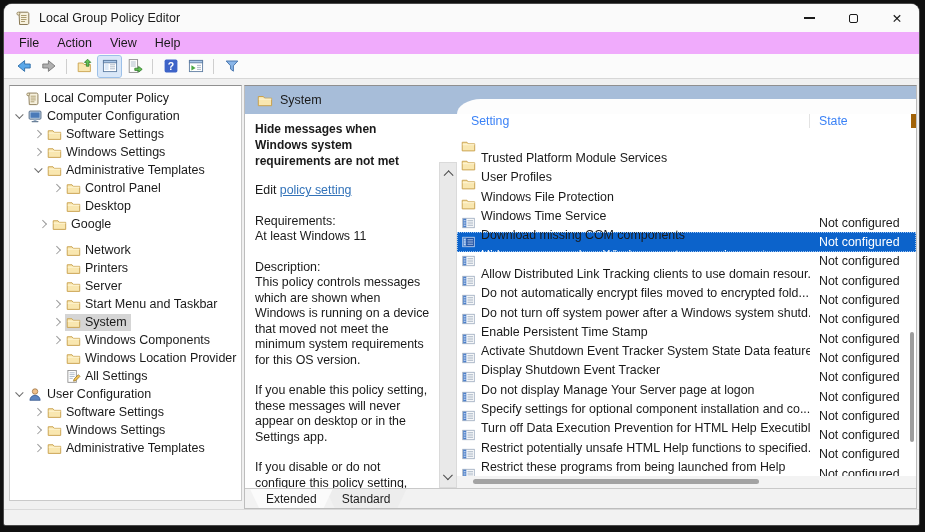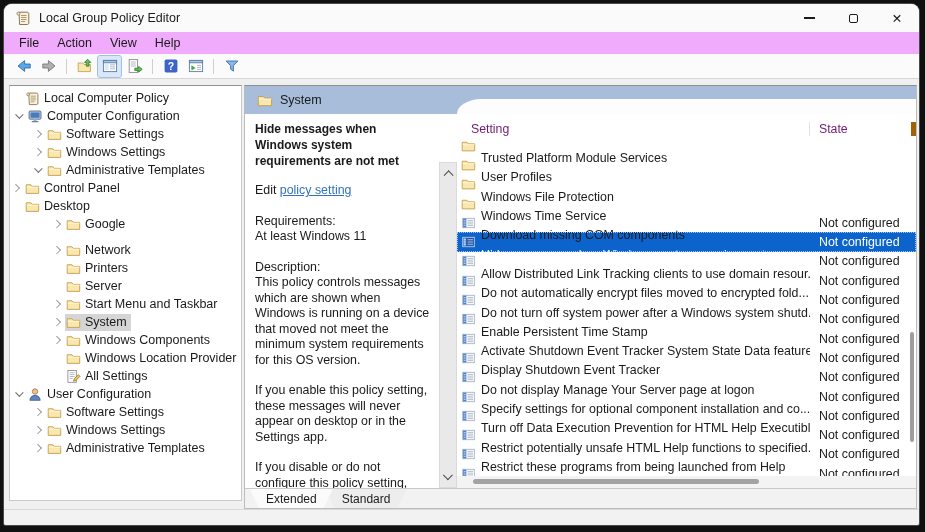--- a/index.html
+++ b/index.html
@@ -51,21 +51,21 @@
   .desc .bold-title { font-weight:bold; font-size:12px; line-height:16px; margin-bottom:14px; }
   .desc p { margin:0 0 15px 0; }
   .desc a { color:#3373b9; text-decoration:underline; }
   .vscroll { width:18px; flex:none; align-self:stretch; margin-top:48px; background:#e9e9e9; border:1px solid #dadada;
              display:flex; flex-direction:column; justify-content:space-between; align-items:center; padding:5px 0; }
   .sbtn { width:10px; height:10px; display:flex; align-items:center; justify-content:center; }
   .sbtn::before { content:""; width:5.5px; height:5.5px; border:solid #4a4a4a; border-width:1.8px 1.8px 0 0; display:block; }
   .sbtn.up::before { transform:rotate(-45deg); margin-top:4px; }
   .sbtn.down::before { transform:rotate(135deg); margin-bottom:4px; }
   .list { flex:1; display:flex; flex-direction:column; min-width:0; position:relative; }
-  .lhead { height:22px; flex:none; display:flex; align-items:flex-end; font-size:12.3px; color:#701a75; }
+  .lhead { height:22px; flex:none; display:flex; align-items:flex-start; font-size:12.3px; color:#3b82f6; }
   .lhead .c1 { flex:1; padding-left:14px; display:flex; align-items:center; border-right:1px solid #e3e3e3; }
   .lhead .c2 { width:106px; flex:none; padding-left:9px; display:flex; align-items:center; border-right:5px solid #a16207; }
   .lrows { flex:1; overflow:hidden; }
   .lrow { height:19.3px; display:flex; align-items:center; font-size:12.4px; padding-left:4px; }
   .lrow svg { width:15px; height:14px; flex:none; margin-right:5px; }
   .lrow .llabel { flex:1; min-width:0; white-space:nowrap; overflow:hidden;margin-top:25px; }
   .lrow .lstate { width:106px; flex:none; padding-left:9px; white-space:nowrap; }
   .lrow.sel { background:#0c63cb; color:#fff; outline:1px dotted #9cc4f0; outline-offset:-1px; }
   .hscroll { height:12px; flex:none; position:relative; background:#f3f3f3; }
   .hthumb { position:absolute; left:16px; top:3px; width:286px; height:5px; background:#a3a3a3; border-radius:3px; }
@@ -282,39 +282,39 @@
         </div>
         <div class="trow" style="padding-left: 22px;">
           <span class="chev expanded"></span>
           <span class="titem">
             <svg>
               <use href="#i-folder"></use>
             </svg>
             <span class="tlabel">Administrative Templates</span>
           </span>
         </div>
-        <div class="trow" style="">
+        <div class="trow" style="padding-left: 41px;">
           <span class="chev collapsed"></span>
           <span class="titem">
             <svg>
               <use href="#i-folder"></use>
             </svg>
             <span class="tlabel">Control Panel</span>
           </span>
         </div>
-        <div class="trow" style="">
+        <div class="trow" style="padding-left: 41px;">
           <span class="chev none"></span>
           <span class="titem">
             <svg>
               <use href="#i-folder"></use>
             </svg>
             <span class="tlabel">Desktop</span>
           </span>
         </div>
-        <div class="trow" style="padding-left: 41px;">
+        <div class="trow" style="padding-left: 27px;">
           <span class="chev collapsed"></span>
           <span class="titem">
             <svg>
               <use href="#i-folder"></use>
             </svg>
             <span class="tlabel">Google</span>
           </span>
         </div>
         <div class="trow" style="padding-left: 41px; margin-top: 8px;">
           <span class="chev collapsed"></span>

